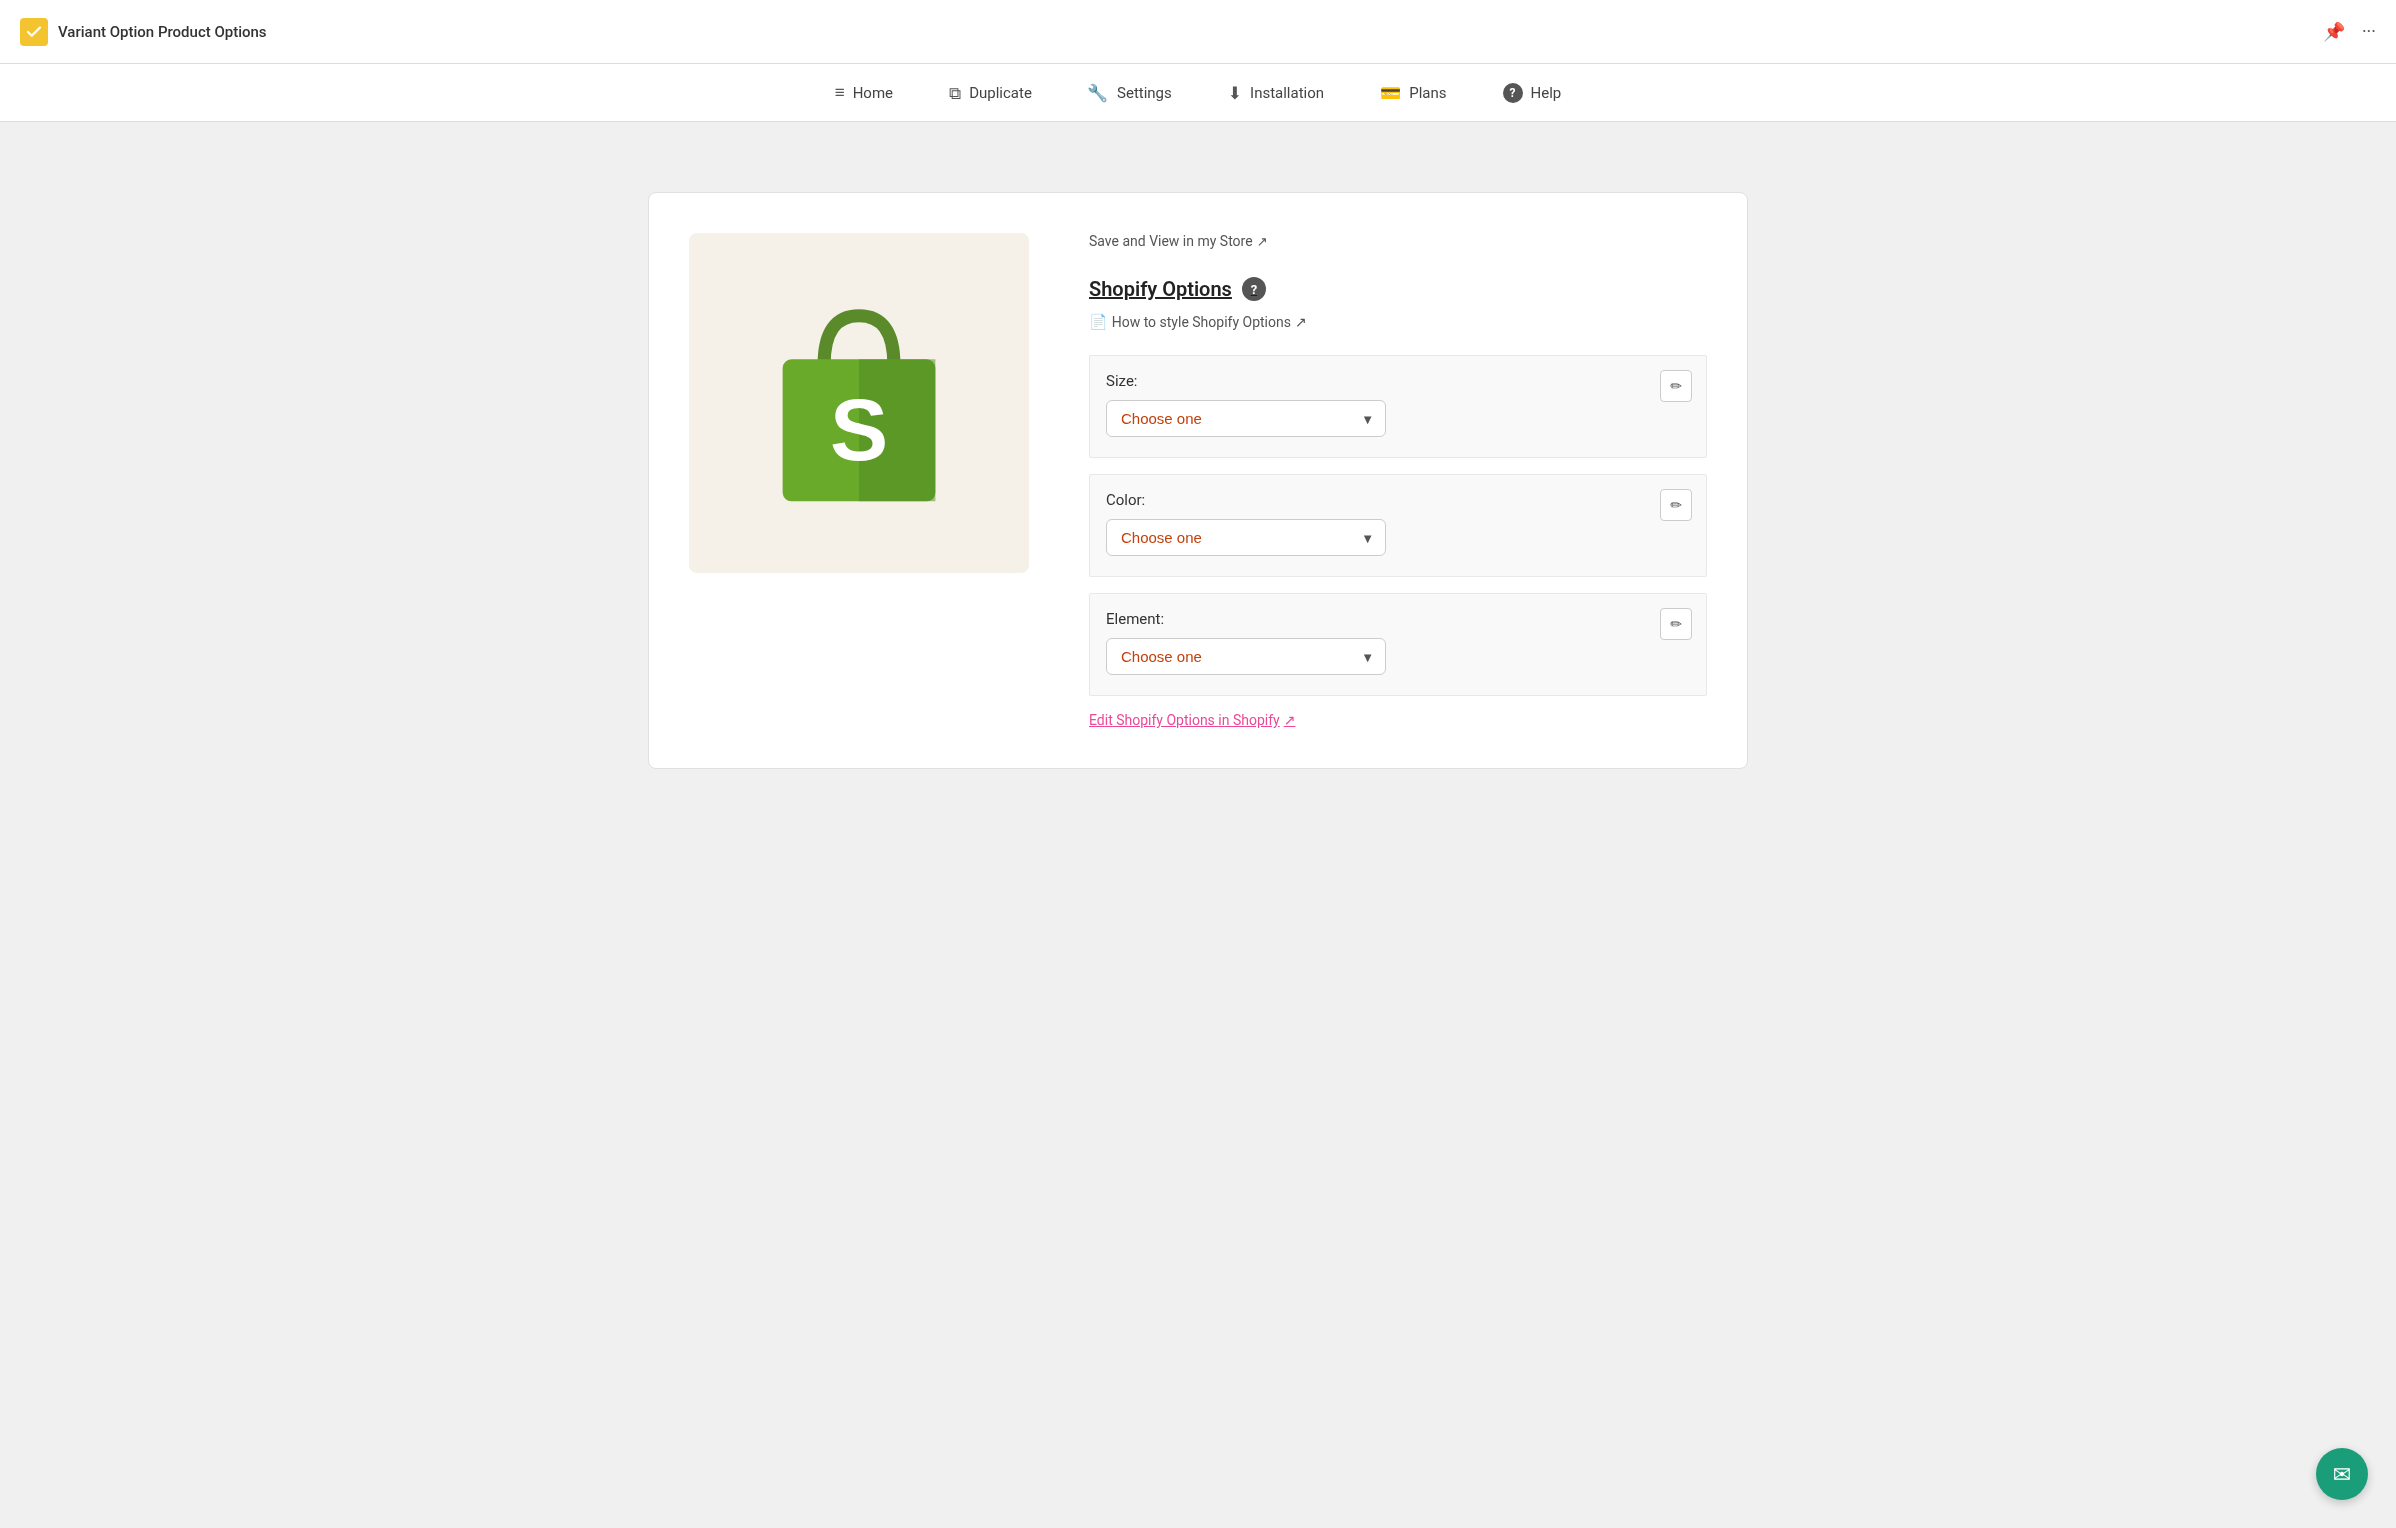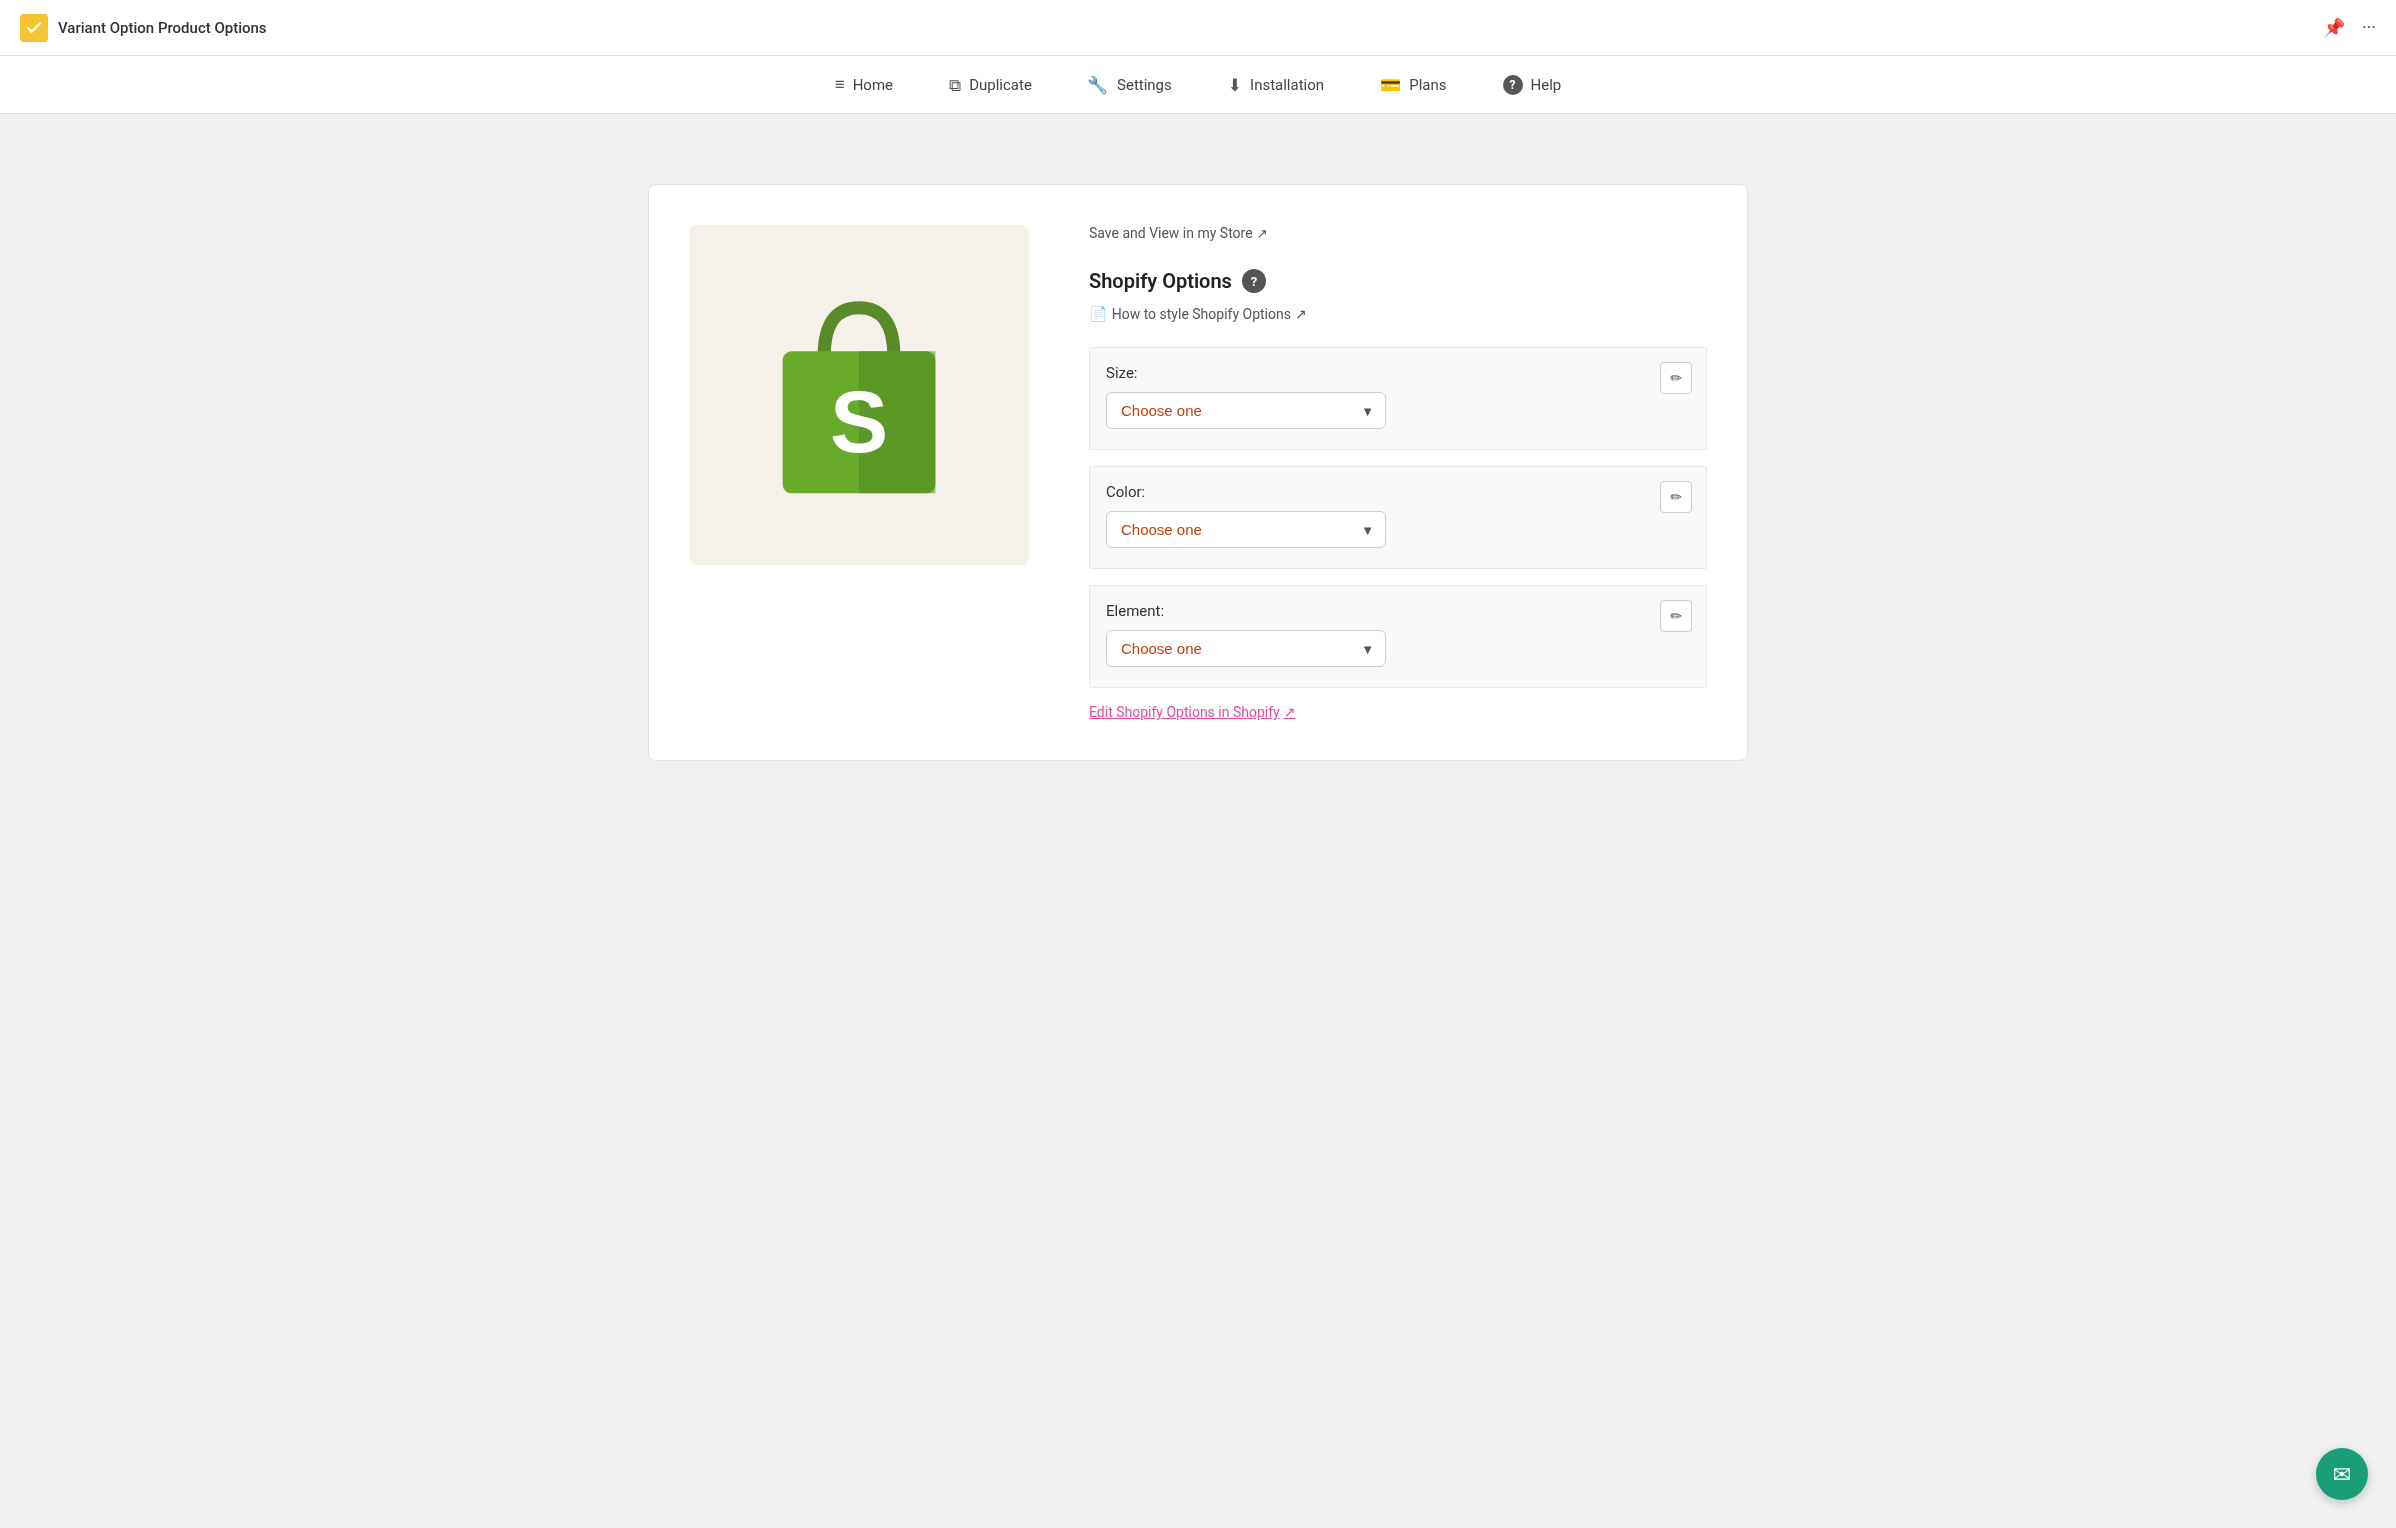--- a/index.html
+++ b/index.html
@@ -10,21 +10,21 @@
       color: #333;
     }
 
     
     .topbar {
       background: #fff;
       border-bottom: 1px solid #ddd;
       display: flex;
       align-items: center;
       padding: 4px 20px;
-      height: 56px;
+      height: 64px;
       position: relative;
     }
     .topbar-logo {
       display: flex;
       align-items: center;
       gap: 10px;
       font-size: 15px;
       font-weight: 500;
       color: #333;
     }
@@ -123,20 +123,21 @@
 
     
     .section-title {
       font-size: 20px;
       font-weight: 600;
       color: #222;
       display: flex;
       align-items: center;
       gap: 10px;
       margin-bottom: 12px;
+      text-decoration: underline;
     }
     .help-icon {
       width: 24px;
       height: 24px;
       background: #555;
       border-radius: 50%;
       color: #fff;
       display: flex;
       align-items: center;
       justify-content: center;

